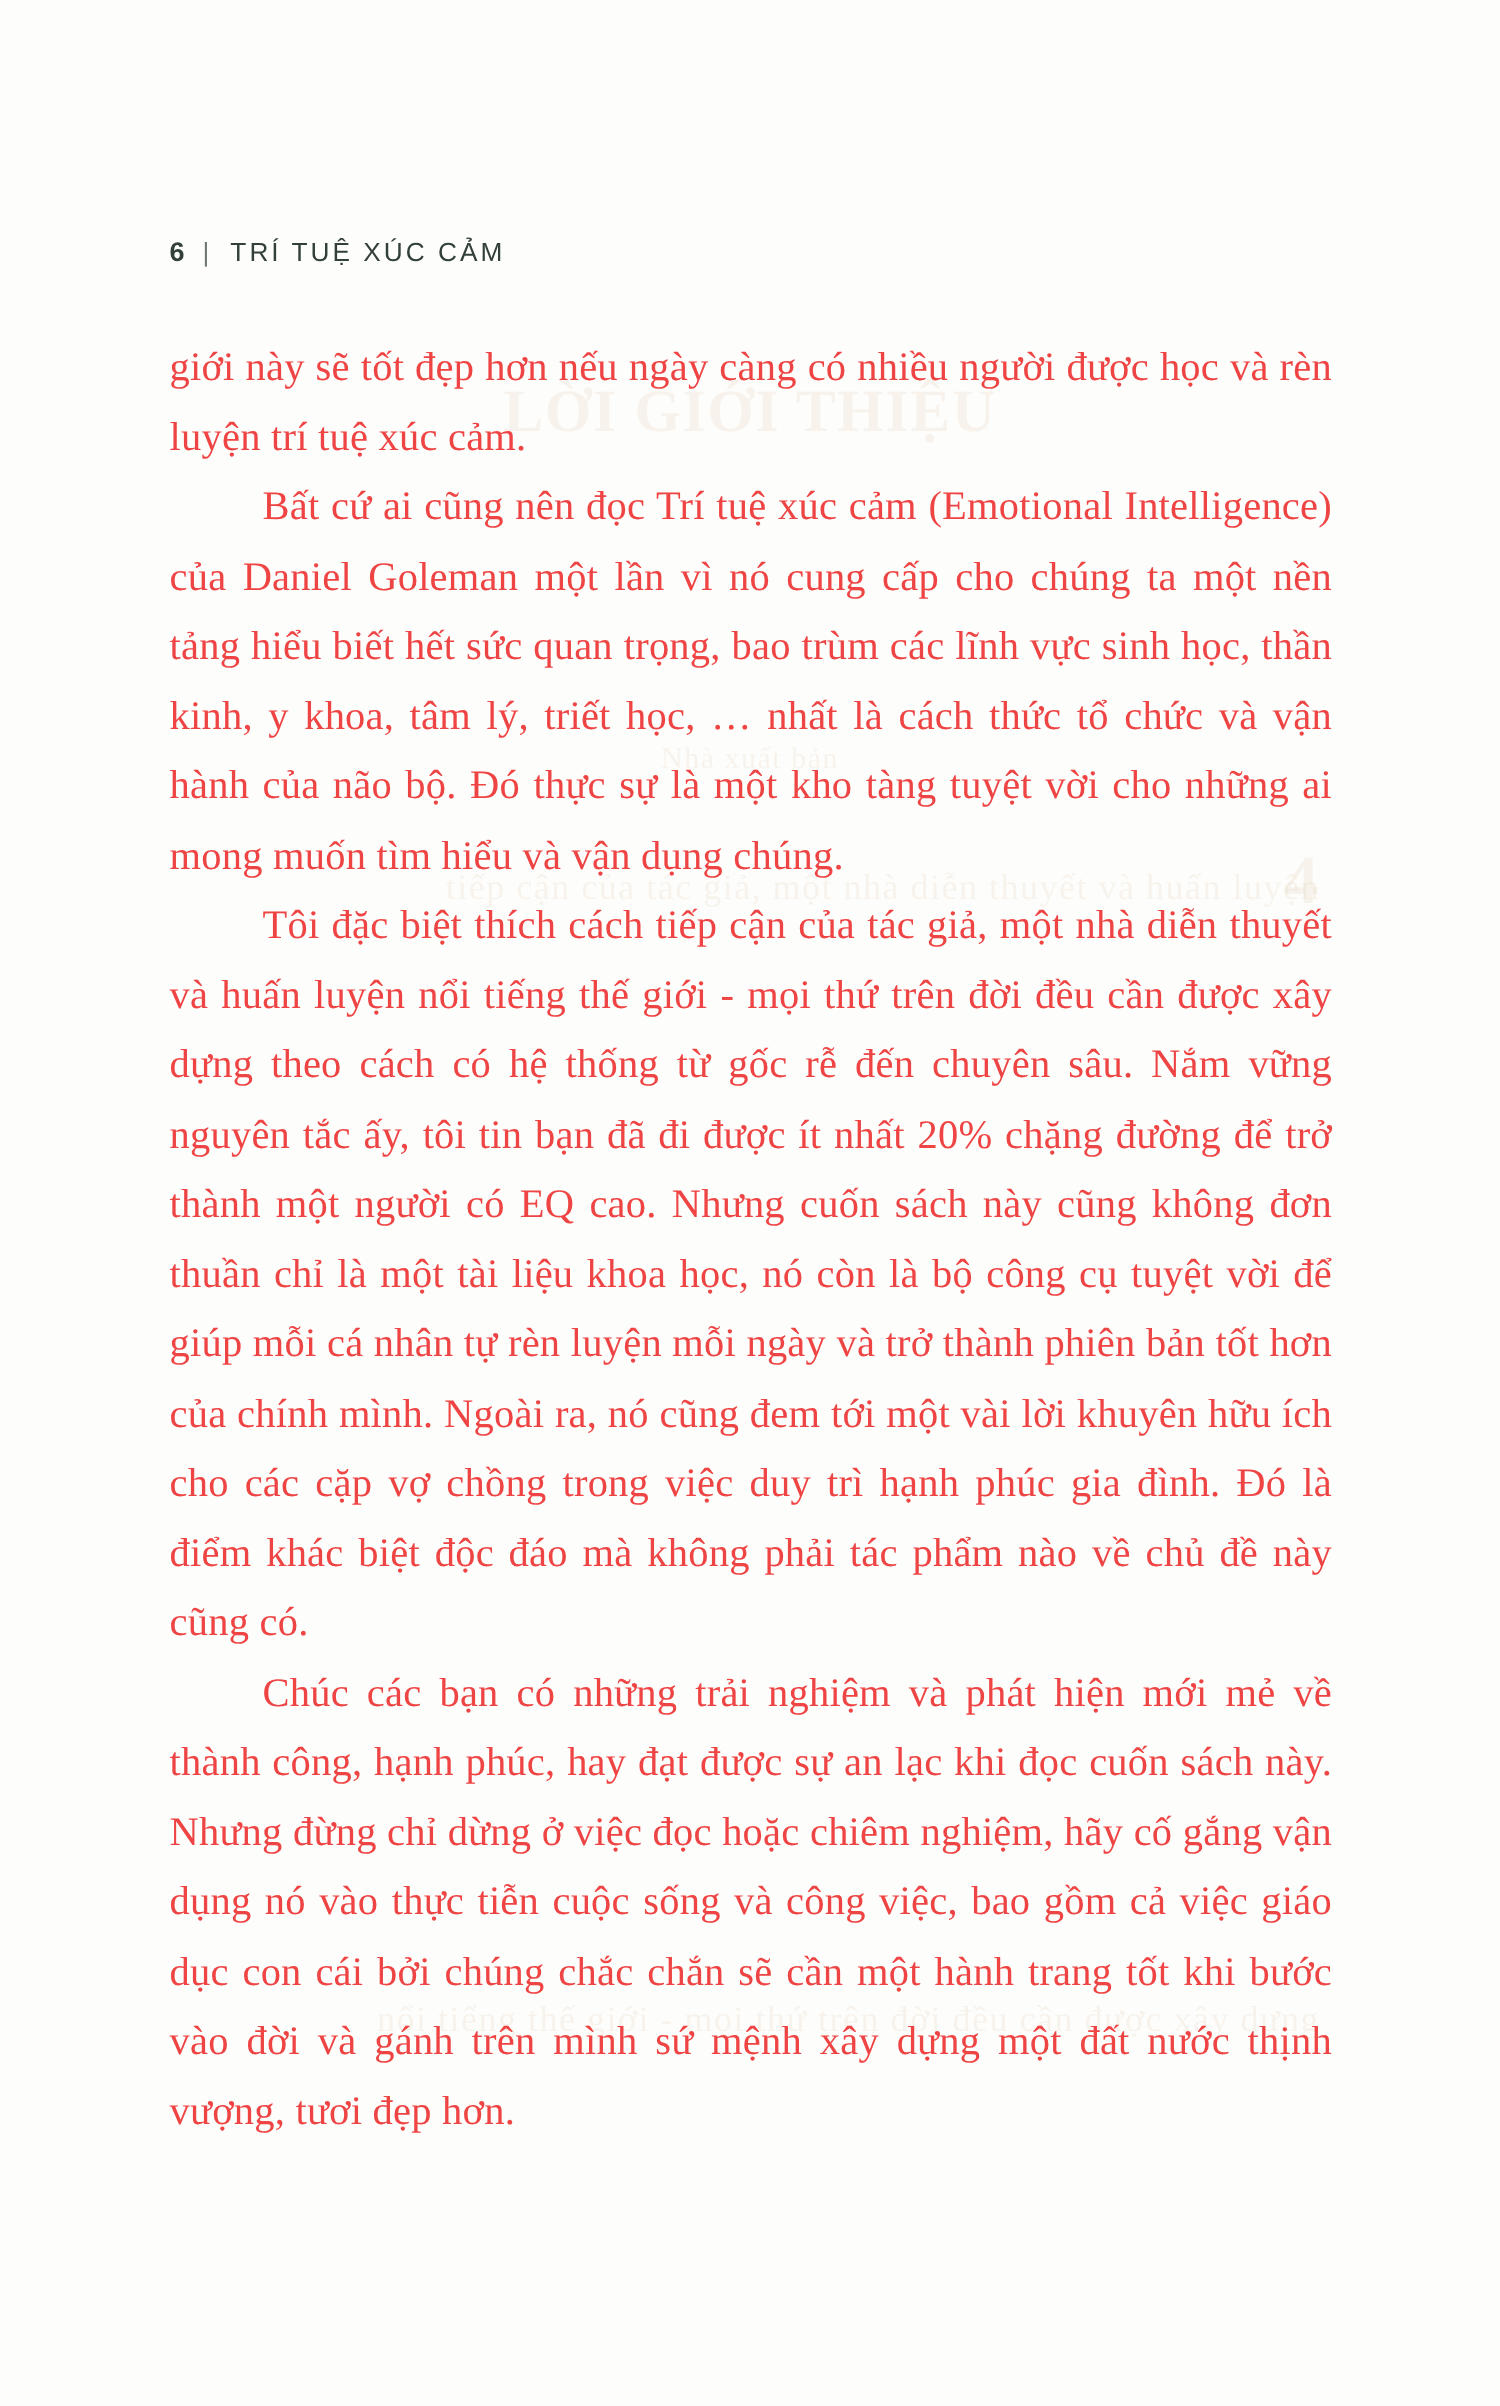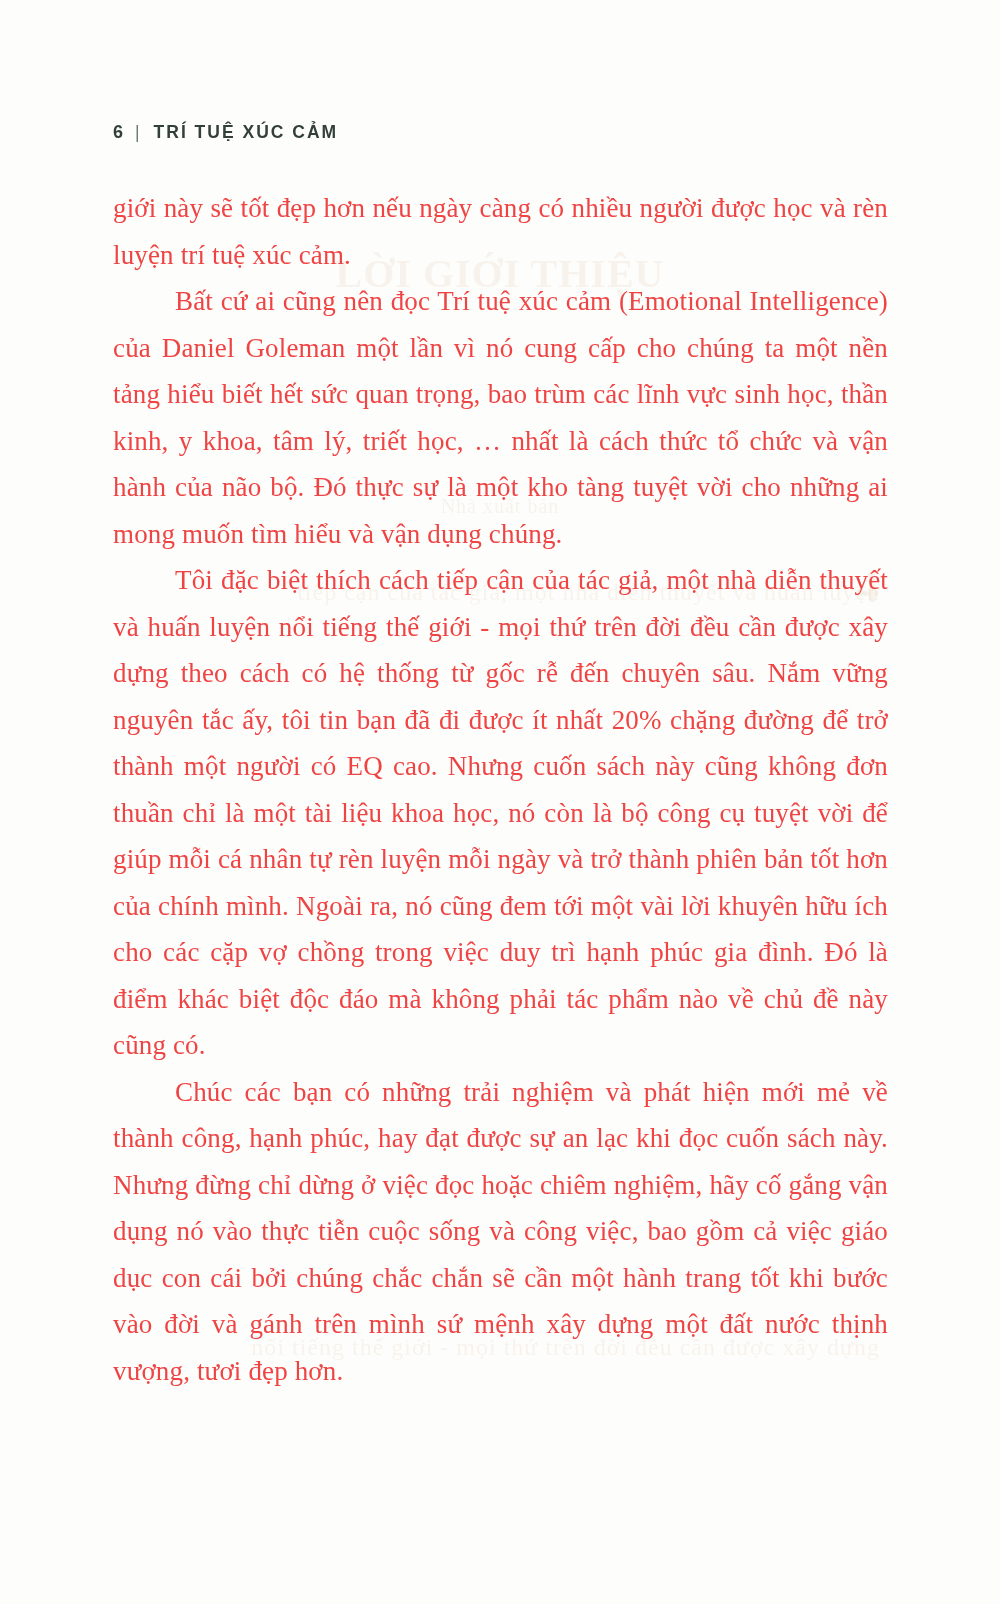--- a/index.html
+++ b/index.html
@@ -77,21 +77,22 @@
   .header .pagenum {
     font-weight: bold;
     font-size: 18px;
     letter-spacing: 0;
   }
   .header .sep {
     color: #6c7a72;
     font-weight: 300;
   }
   .header .title {
-    font-weight: bold;
+    font-weight: normal;
+    margin-top: 36px;
   }
   .body-text {
     margin-top: 42px;
     font-size: 27px;
     line-height: 46.5px;
     text-align: justify;
     color: #ef4444;
     letter-spacing: 0.15px;
   }
   .body-text p {

